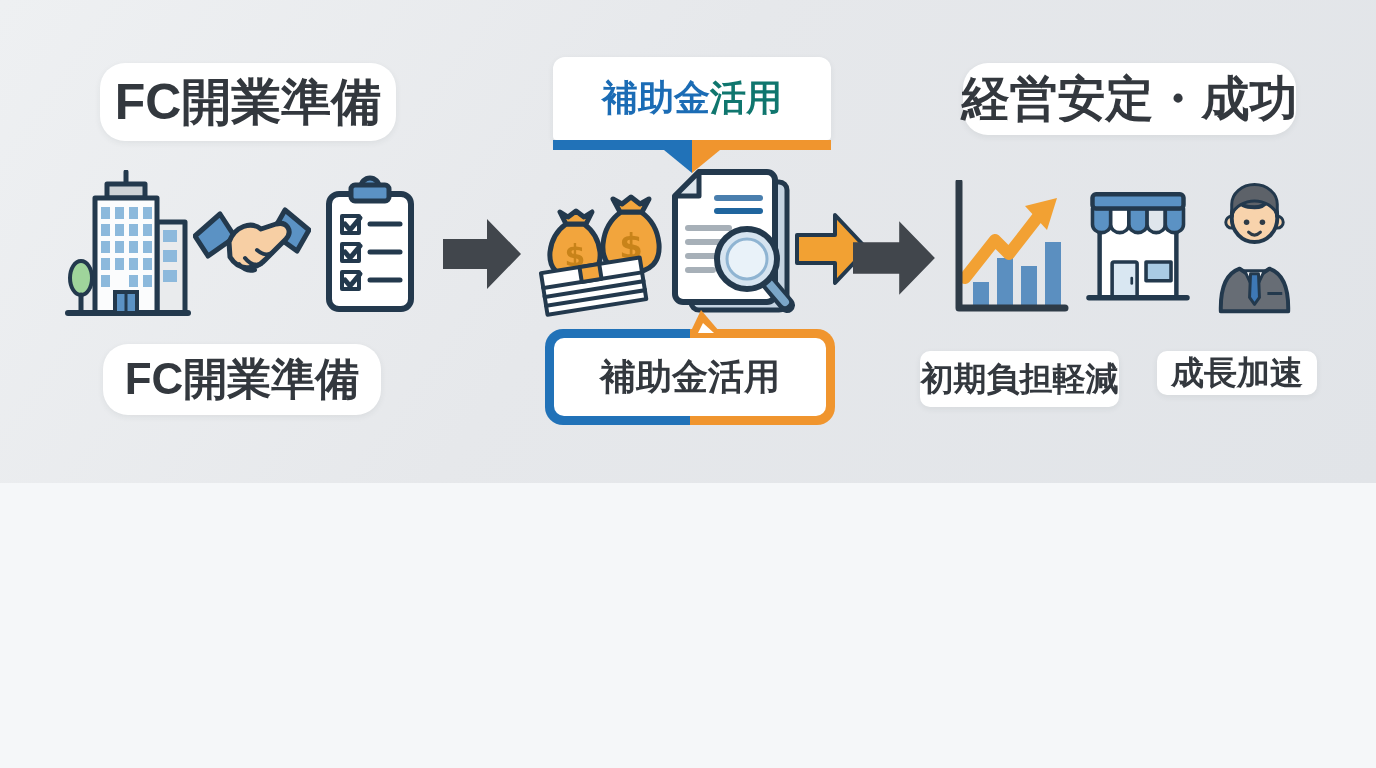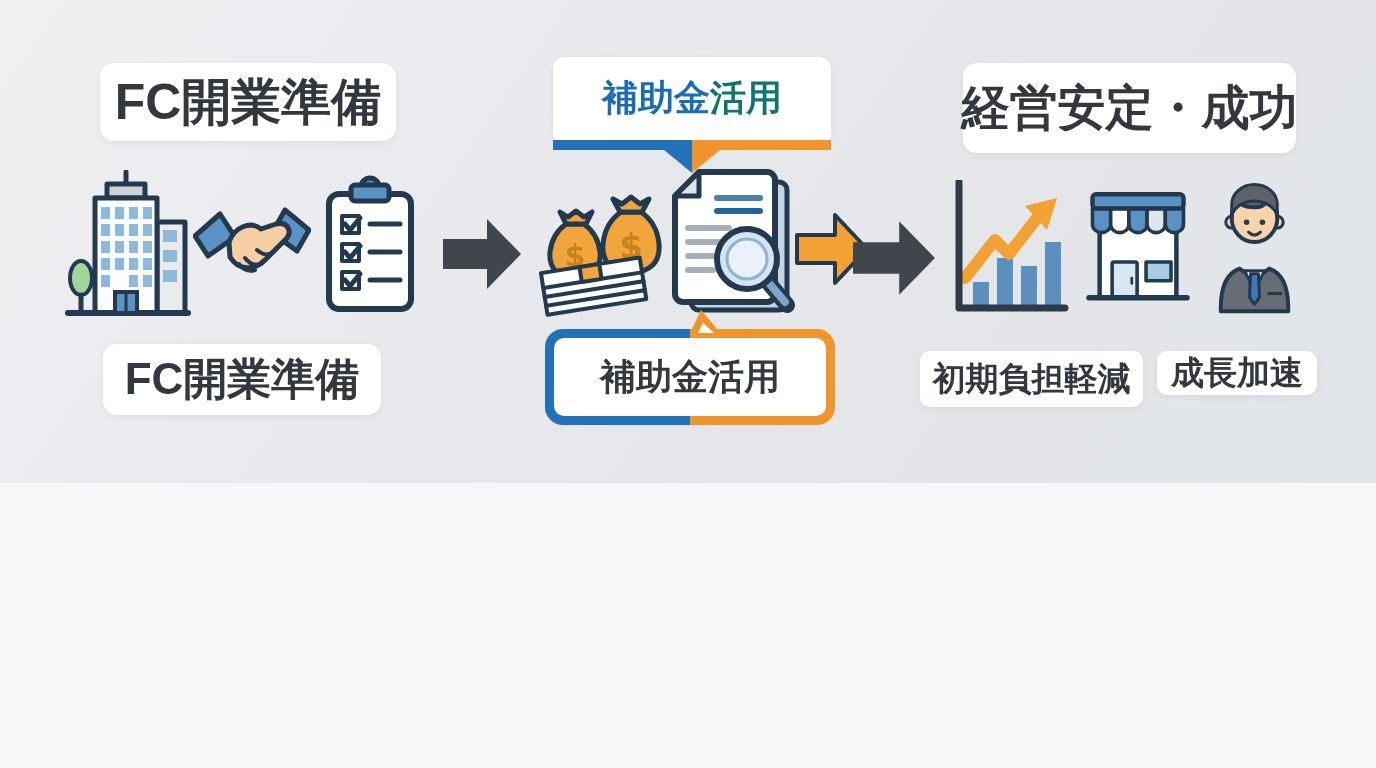--- a/index.html
+++ b/index.html
@@ -10,21 +10,21 @@
   }
   .top-section{
     position:absolute;left:0;top:0;width:1376px;height:483px;
     background:linear-gradient(125deg,#eef0f2 0%,#e6e8eb 45%,#e1e4e8 100%);
   }
   .bottom-section{
     position:absolute;left:0;top:483px;width:1376px;height:285px;
     background:#f5f7f9;text-align:center;
   }
   .pill{
-    position:absolute;background:#ffffff;border-radius:14px;
+    position:absolute;background:#ffffff;border-radius:25px;
     display:flex;align-items:center;justify-content:center;
     color:#33383e;font-weight:bold;
     box-shadow:0 2px 6px rgba(40,50,60,.07);
     white-space:nowrap;
   }
   .pill-lg{font-size:50px;}
   .pill-md{font-size:44px;}
   .pill-sm{font-size:33px;border-radius:10px;}
   .blue-txt{color:#1b6cb5;}
   .dark-txt{color:#0f766e;}
@@ -77,21 +77,21 @@
           <span class="dark-txt">活用</span>
       </div>
       <svg class="bubble-top-strip" width="278" height="34" viewBox="0 0 278 34">
         <rect x="0" y="0" width="139" height="10" fill="#2172b8"></rect>
         <rect x="139" y="0" width="139" height="10" fill="#f0952e"></rect>
         <polygon points="111,10 139,10 139,33" fill="#2172b8"></polygon>
         <polygon points="139,10 167,10 139,33" fill="#f0952e"></polygon>
       </svg>
     </div>
 
-    <div class="pill pill-lg" style="left:963px;top:63px;width:333px;height:90px;font-size:48px;">
+    <div class="pill pill-lg" style="left:963px;top:63px;width:333px;height:72px;font-size:48px;">
       <span>経営安定・成功</span>
     </div>
 
     <svg class="icon" style="left:64px;top:170px;" width="128" height="150" viewBox="0 0 128 150">
       <g stroke="#23394d" stroke-width="5" stroke-linejoin="round" stroke-linecap="round">
         <ellipse cx="17" cy="108" rx="11" ry="17" fill="#9fd49b" stroke-width="4"></ellipse>
         <line x1="17" y1="125" x2="17" y2="143" fill="none"></line>
         <rect x="93" y="52" width="28" height="91" fill="#e9ebed"></rect>
         <line x1="62" y1="14" x2="62" y2="2" fill="none"></line>
         <rect x="43" y="14" width="38" height="14" fill="#cdd2d6"></rect>
@@ -260,21 +260,21 @@
     </div>
 
     <div class="bubble-bottom">
       <div class="bubble-bottom-tail"></div>
       <div class="bubble-bottom-tail-inner"></div>
       <div class="bubble-bottom-inner">
         <span>補助金活用</span>
       </div>
     </div>
 
-    <div class="pill pill-sm" style="left:920px;top:351px;width:223px;height:56px;">
+    <div class="pill pill-sm" style="left:920px;top:351px;width:199px;height:56px;">
       <span>初期負担軽減</span>
     </div>
     <div class="pill pill-sm" style="left:1157px;top:351px;width:160px;height:44px;">
       <span>成長加速</span>
     </div>
   </div>
 
   <div class="bottom-section">
     
     

